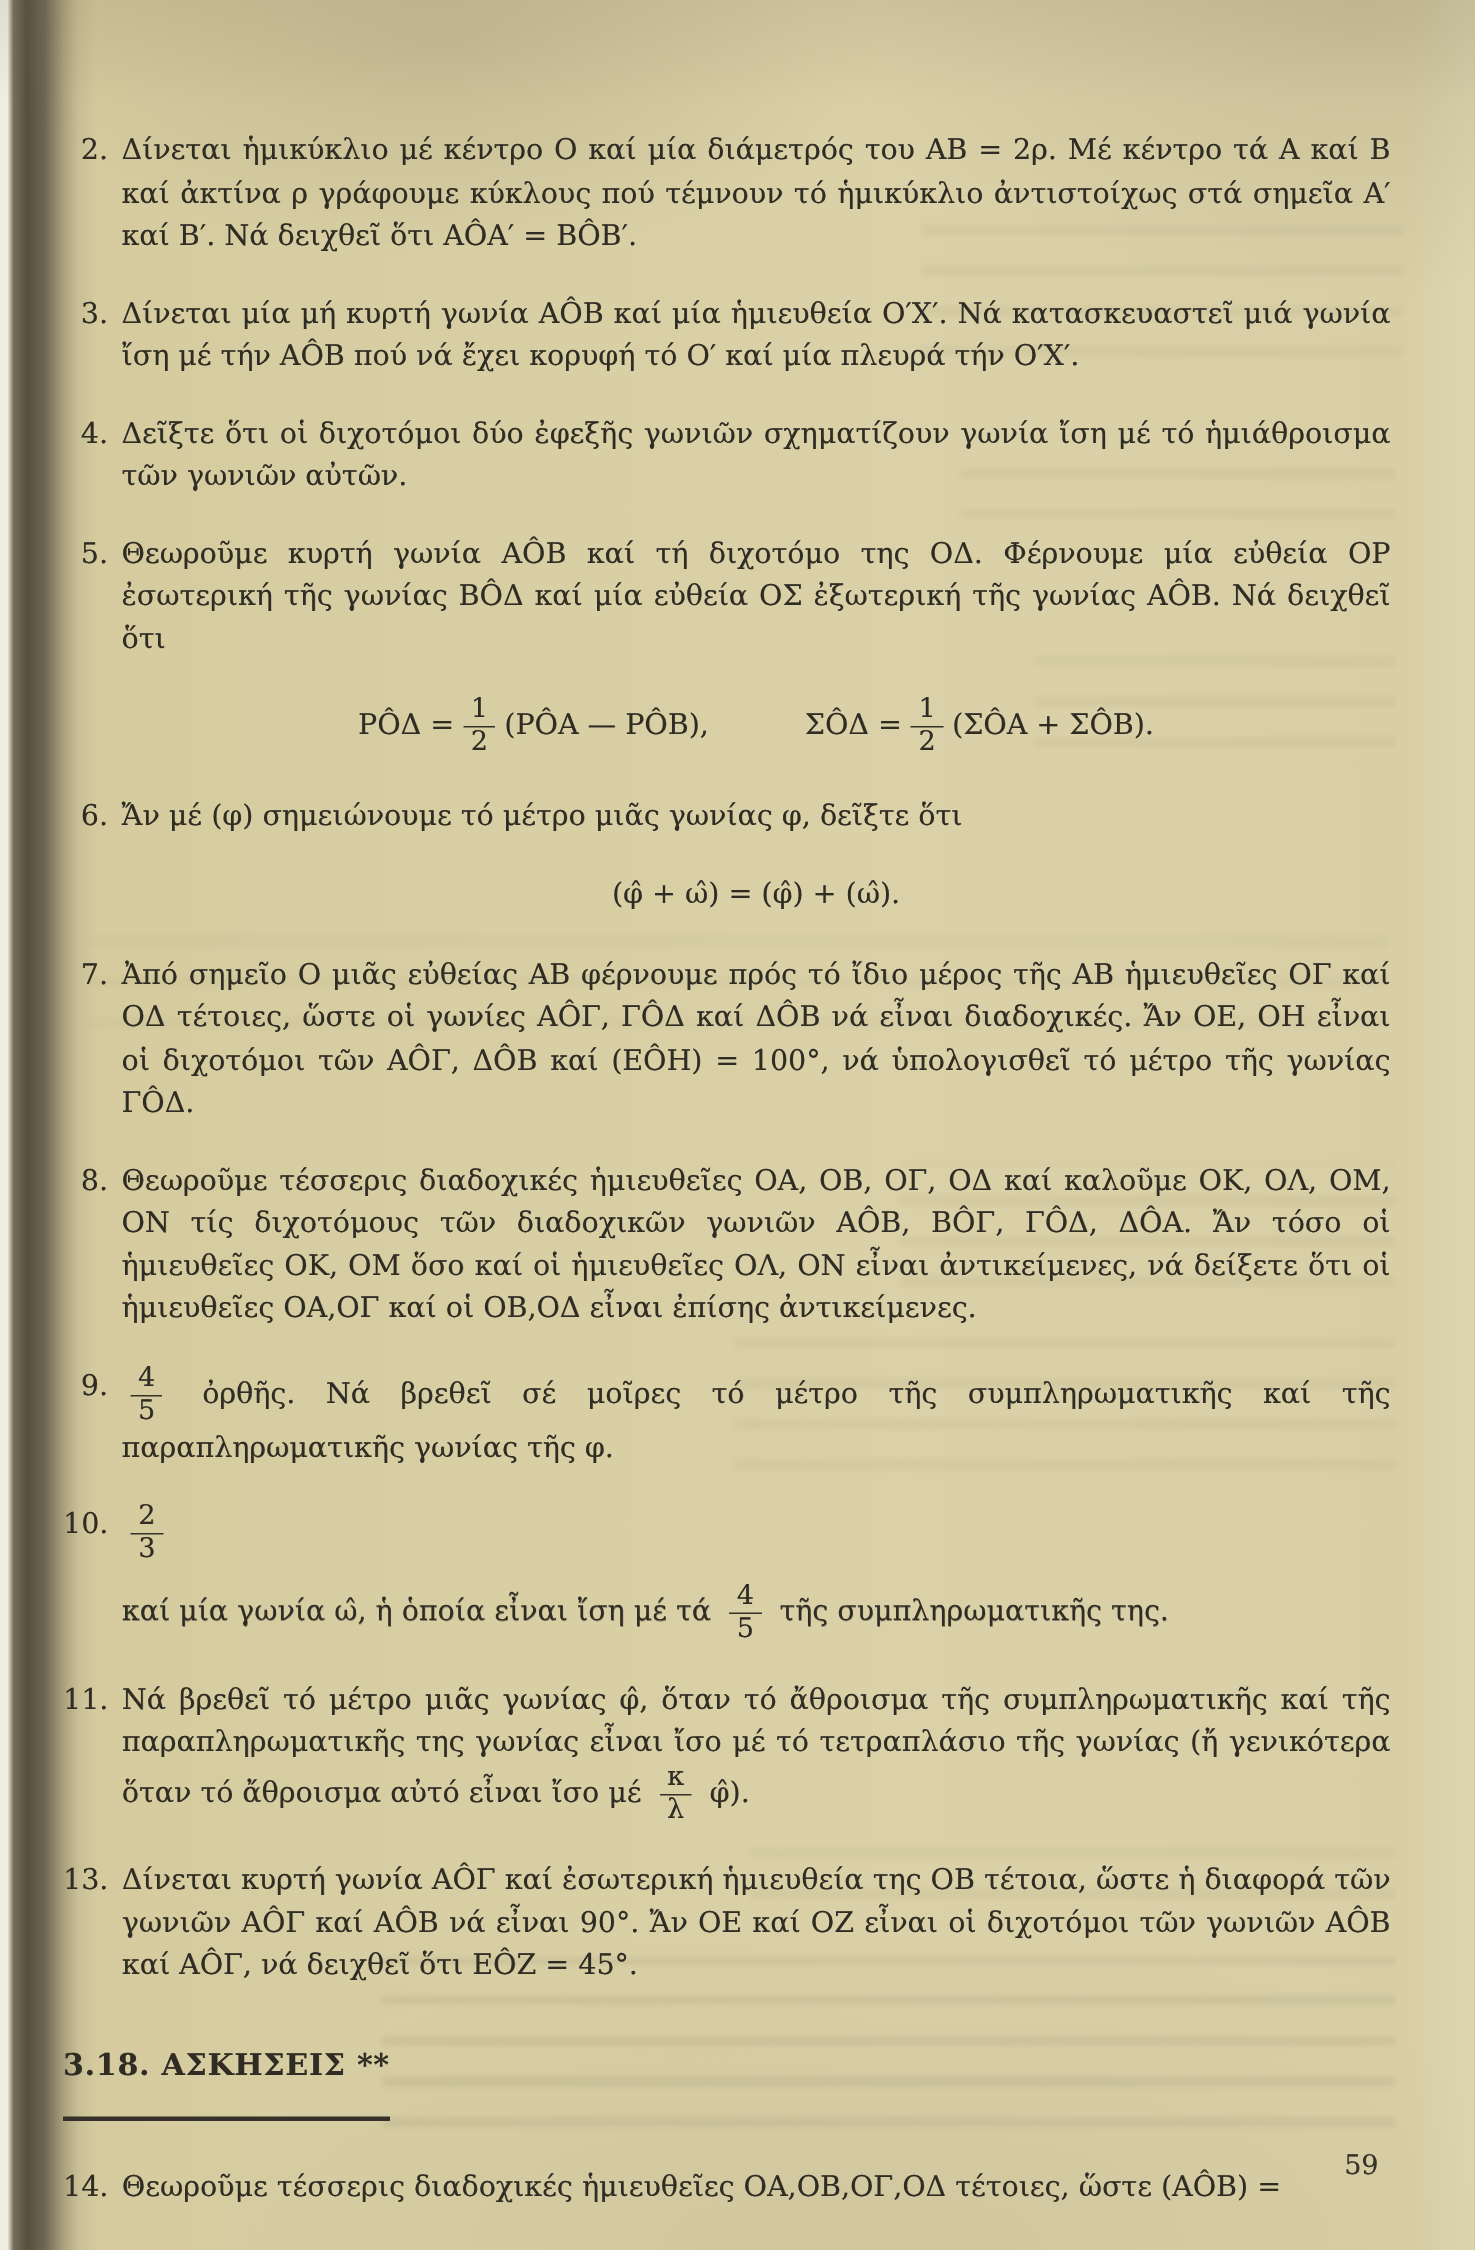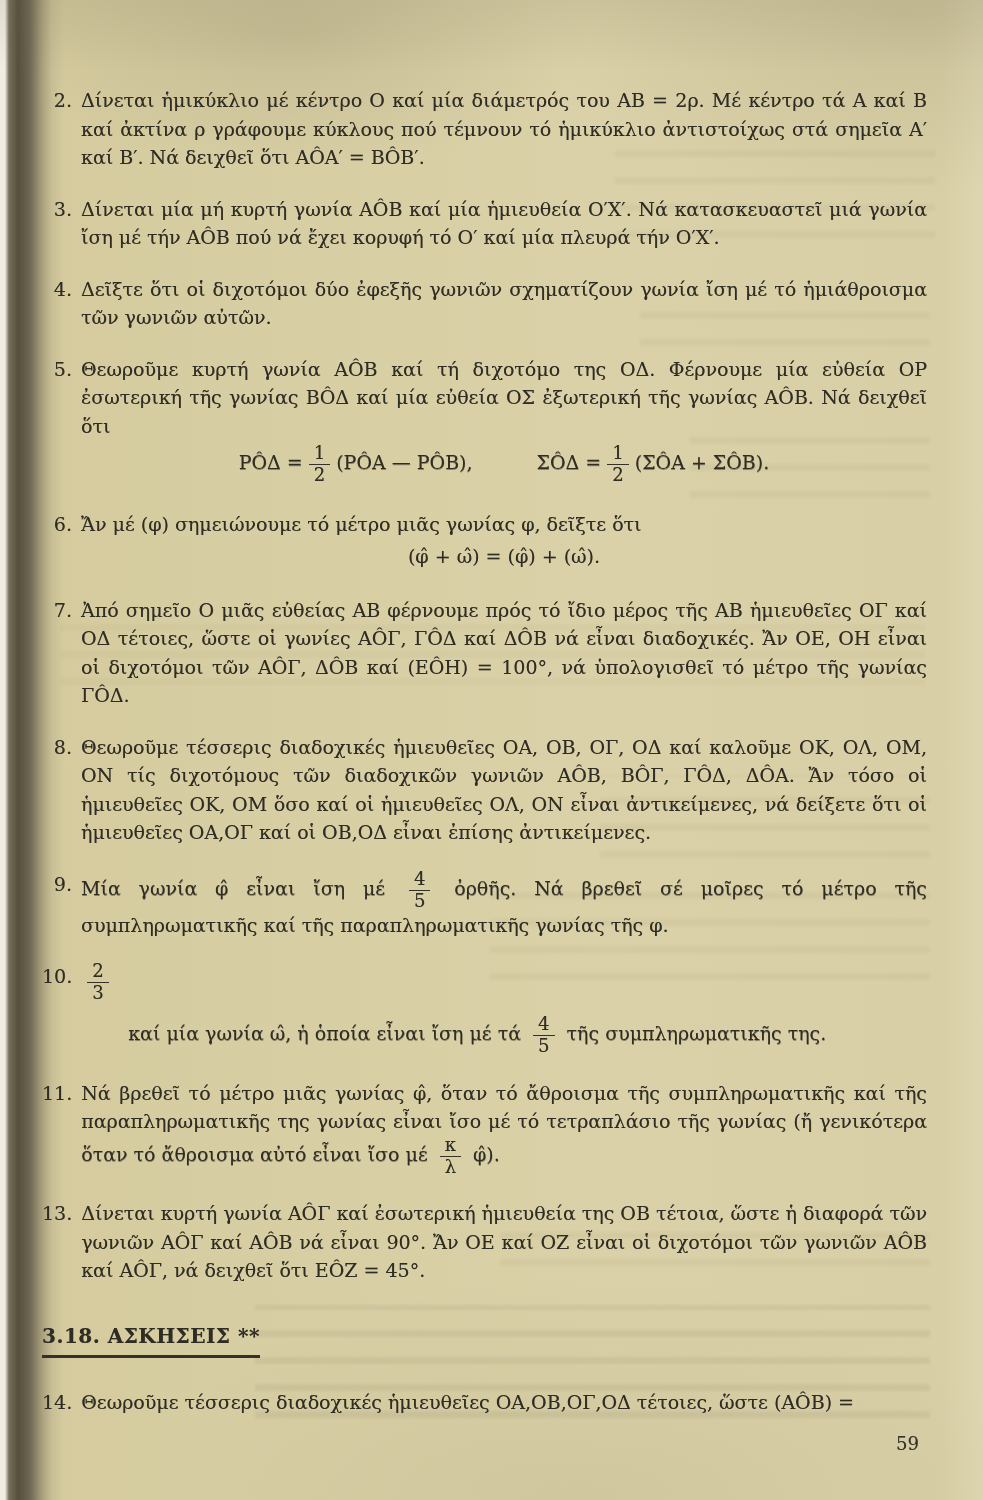--- a/index.html
+++ b/index.html
@@ -49,47 +49,47 @@
   .exercise { display: flex; margin-bottom: 23px; }
   .exercise .num {
     flex: 0 0 30px;
     text-align: right;
     padding-right: 0;
     margin-right: 9px;
   }
   .exercise .body { flex: 1; min-width: 0; }
   .formula {
     text-align: center;
-    margin: 4px 0 2px;
+    margin: 24px 0 2px;
   }
   .formula .gap { display: inline-block; width: 64px; }
   .frac {
     display: inline-block;
     vertical-align: middle;
     text-align: center;
     line-height: 1.05;
     margin: 0 6px;
     font-size: 18px;
   }
   .frac .fnum {
     display: block;
     border-bottom: 1.5px solid #35312a;
     padding: 0 5px 1px;
   }
   .frac .fden { display: block; padding-top: 1px; }
-  .line2 { margin-top: 12px; margin-left: 47px; }
+  .line2 { margin-top: 12px; }
   .section-header {
     margin: 36px 0 30px;
     font-weight: bold;
     font-size: 20px;
   }
   .section-header .header-text {
     display: inline-block;
     border-bottom: 3px solid #35312a;
-    padding-bottom: 4px;
+    padding-bottom: 20px;
     letter-spacing: 0.5px;
   }
   .page-number {
     position: absolute;
     right: 64px; bottom: 46px;
     z-index: 2;
     font-size: 18px;
     color: #353228;
     text-shadow: 0.2px 0.2px 0.4px rgba(40,37,30,0.45);
   }
@@ -159,21 +159,20 @@
     <div class="exercise">
       <span class="num">8.</span>
       <div class="body">
         <span>Θεωροῦμε τέσσερις διαδοχικές ἡμιευθεῖες ΟΑ, ΟΒ, ΟΓ, ΟΔ καί καλοῦμε ΟΚ, ΟΛ, ΟΜ, ΟΝ τίς διχοτόμους τῶν διαδοχικῶν γωνιῶν ΑÔΒ, ΒÔΓ, ΓÔΔ, ΔÔΑ. Ἄν τόσο οἱ ἡμιευθεῖες ΟΚ, ΟΜ ὅσο καί οἱ ἡμιευθεῖες ΟΛ, ΟΝ εἶναι ἀντικείμενες, νά δείξετε ὅτι οἱ ἡμιευθεῖες ΟΑ,ΟΓ καί οἱ ΟΒ,ΟΔ εἶναι ἐπίσης ἀντικείμενες.</span>
       </div>
     </div>
 
     <div class="exercise">
       <span class="num">9.</span>
       <div class="body">
-        <span>Μία γωνία φ̂ εἶναι ἴση μέ</span>
         <span class="frac"><span class="fnum">4</span><span class="fden">5</span></span>
         <span>ὀρθῆς. Νά βρεθεῖ σέ μοῖρες τό μέτρο τῆς συμπληρωματικῆς καί τῆς παραπληρωματικῆς γωνίας τῆς φ.</span>
       </div>
     </div>
 
     <div class="exercise">
       <span class="num">10.</span>
       <div class="body">
         <div>
           <span class="frac"><span class="fnum">2</span><span class="fden">3</span></span>

